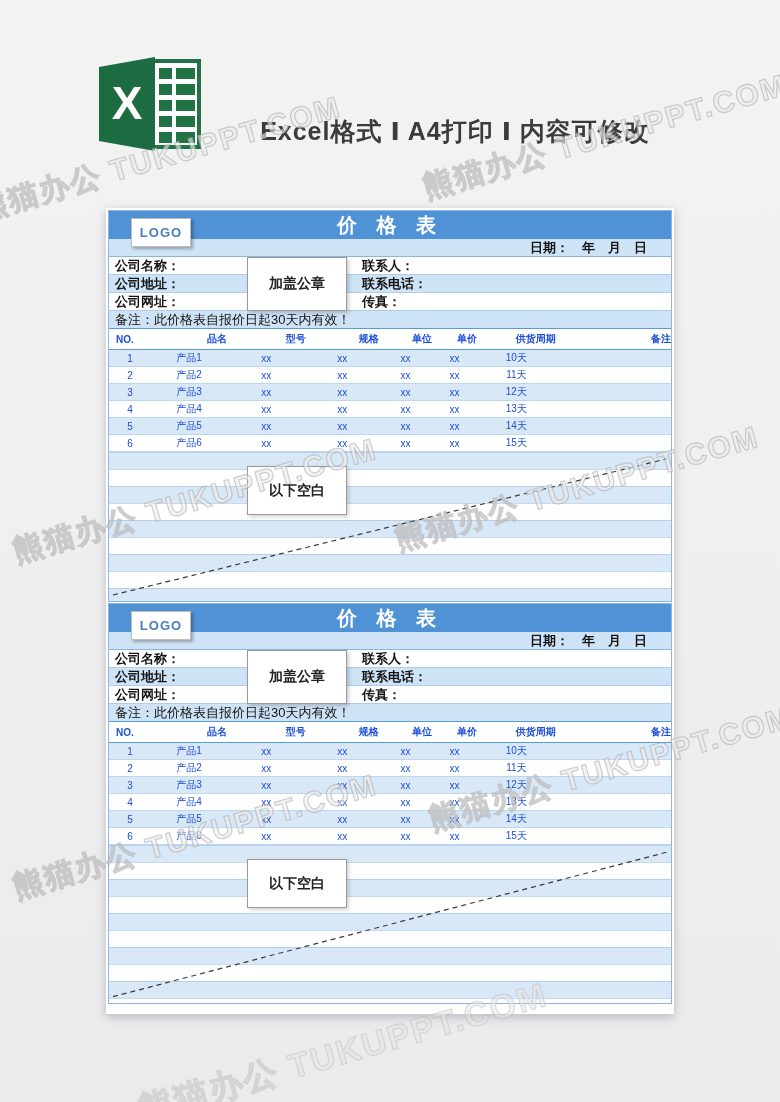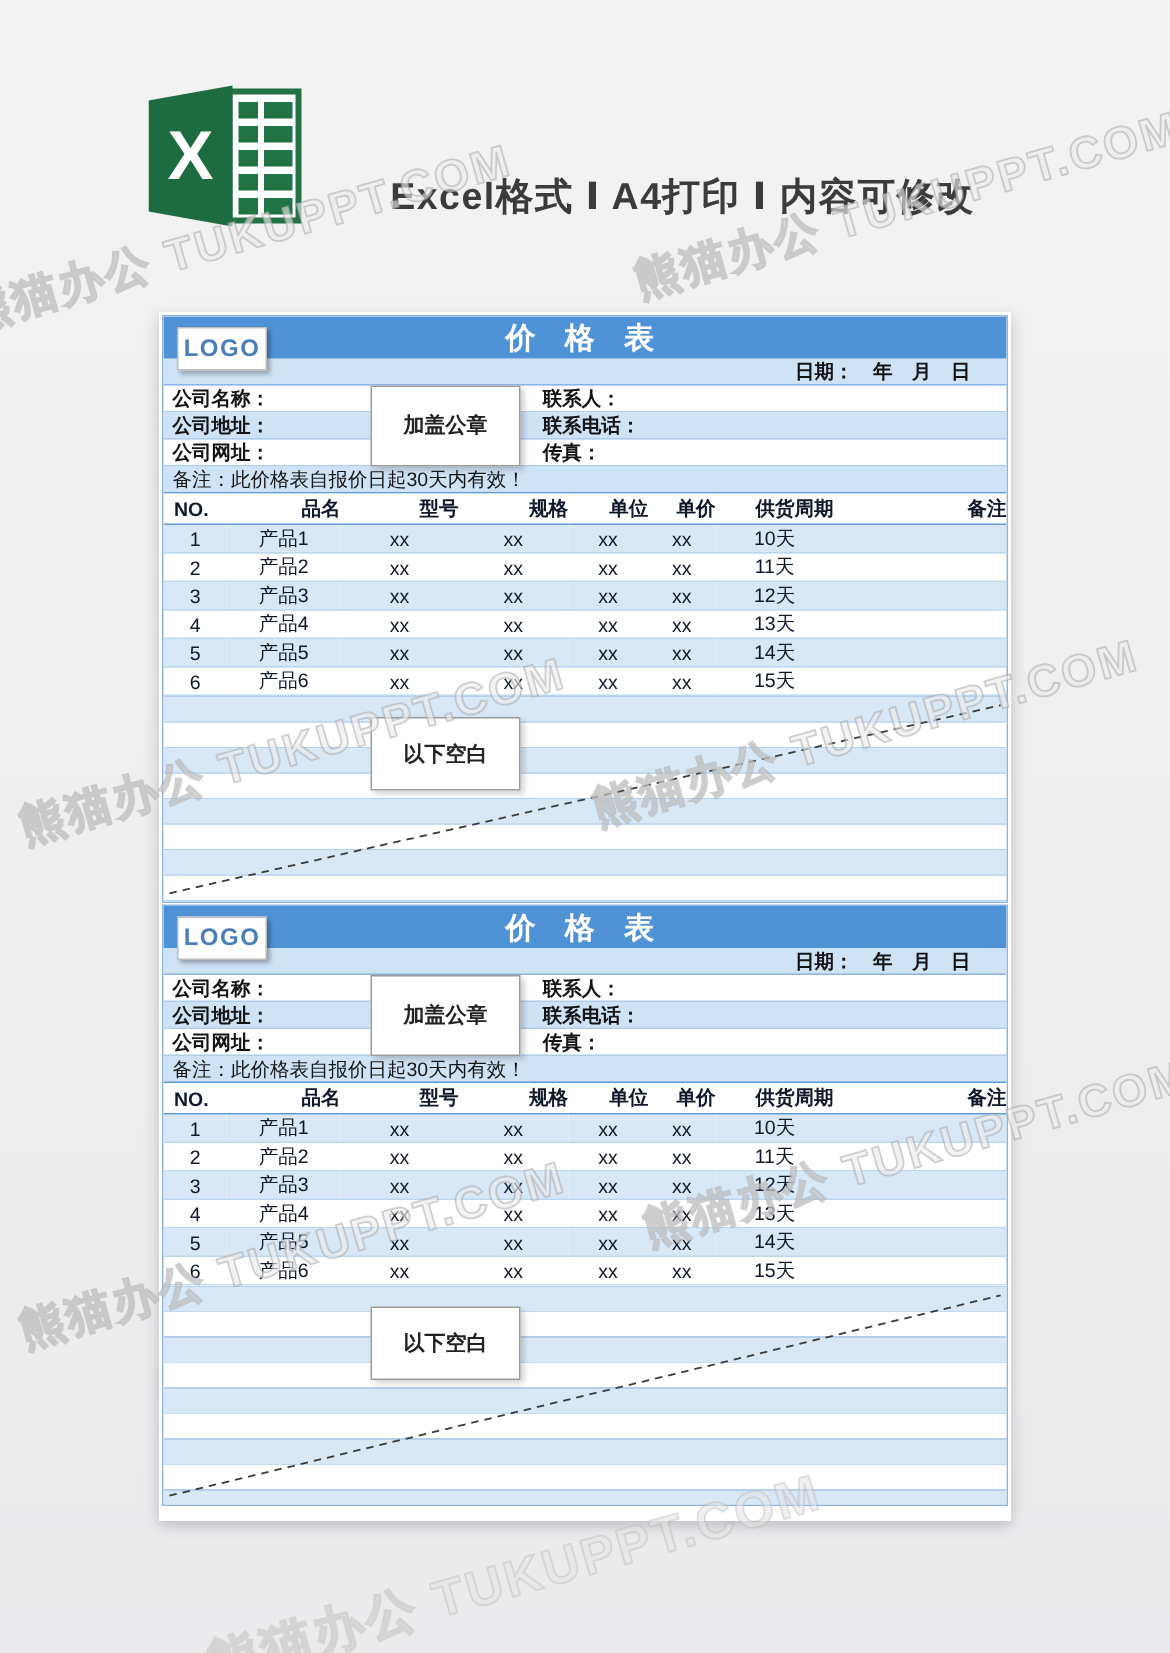--- a/index.html
+++ b/index.html
@@ -23,24 +23,24 @@
         box-shadow:0 3px 9px rgba(90,95,105,.35);}
   .sheet{position:relative;width:564px;box-sizing:border-box;
         border:1px solid #8db4e2;display:flex;flex-direction:column;
         background:#fff;overflow:hidden;}
   .sheet--1{height:392px;}
   .sheet--2{height:401px;margin-top:1px;}
 
   .sheet-bar{position:relative;height:28px;flex:0 0 28px;background:#4f92d6;
         color:#fff;display:flex;align-items:center;justify-content:center;
         font-size:20px;font-weight:bold;letter-spacing:7px;}
-  .logo-box{position:absolute;left:9px;top:7px;width:58px;height:27px;
+  .logo-box{position:absolute;left:22px;top:7px;width:58px;height:27px;
         background:#fff;border:1px solid #bdbdbd;box-shadow:2px 2px 3px rgba(0,0,0,.3);
         display:flex;align-items:center;justify-content:center;
-        color:#4a7ebb;font-weight:bold;font-size:16px;letter-spacing:1px;z-index:3;}
+        color:#4a7ebb;font-weight:bold;font-size:13px;letter-spacing:1px;z-index:3;}
 
   .date-row{height:18px;flex:0 0 18px;background:#cfe3f6;border-bottom:1px solid #8db4e2;
         display:flex;align-items:center;justify-content:flex-end;padding-right:24px;
         font-size:13px;font-weight:bold;color:#141414;box-sizing:border-box;}
 
   .info-grid{position:relative;height:54px;flex:0 0 54px;}
   .info-row{height:18px;display:flex;box-sizing:border-box;
         border-bottom:1px solid #aecdeb;font-size:13px;font-weight:bold;color:#141414;}
   .info-row.alt{background:#cfe3f6;font-family:Liberation Serif, serif;}
   .info-left{width:45%;padding-left:6px;display:flex;align-items:center;box-sizing:border-box;}
@@ -48,21 +48,21 @@
   .stamp-box{position:absolute;left:138px;top:0;width:98px;height:52px;
         background:#fff;border:1px solid #9a9a9a;box-shadow:2px 2px 4px rgba(0,0,0,.2);
         display:flex;align-items:center;justify-content:center;
         font-size:14px;font-weight:bold;color:#222;z-index:2;}
 
   .note-row{height:18px;flex:0 0 18px;background:#cfe3f6;border-bottom:1px solid #5b9bd5;
         display:flex;align-items:center;padding-left:6px;font-size:13px;
         font-weight:normal;color:#141414;box-sizing:border-box;}
 
   table.price{width:100%;border-collapse:collapse;table-layout:fixed;
-        font-size:13px;color:#0f172a;flex:0 0 auto;}
+        font-size:10px;color:#1d4ed8;flex:0 0 auto;}
   table.price thead th{height:20px;font-weight:bold;background:#fff;
         border-bottom:1px solid #5b9bd5;text-align:right;padding:0;}
   table.price thead th.col-no{text-align:left;padding-left:7px;}
   table.price tbody td{height:16px;text-align:center;border-bottom:1px solid #bcd7f0;padding:0;}
   table.price tbody tr.alt{background:#d9e8f7;}
 
   .stripes{position:relative;flex:1;
         background-image:
           repeating-linear-gradient(to bottom, rgba(150,188,229,.55) 0 1px, rgba(0,0,0,0) 1px 17px),
           repeating-linear-gradient(to bottom, #d9e8f7 0 17px, #ffffff 17px 34px);}

